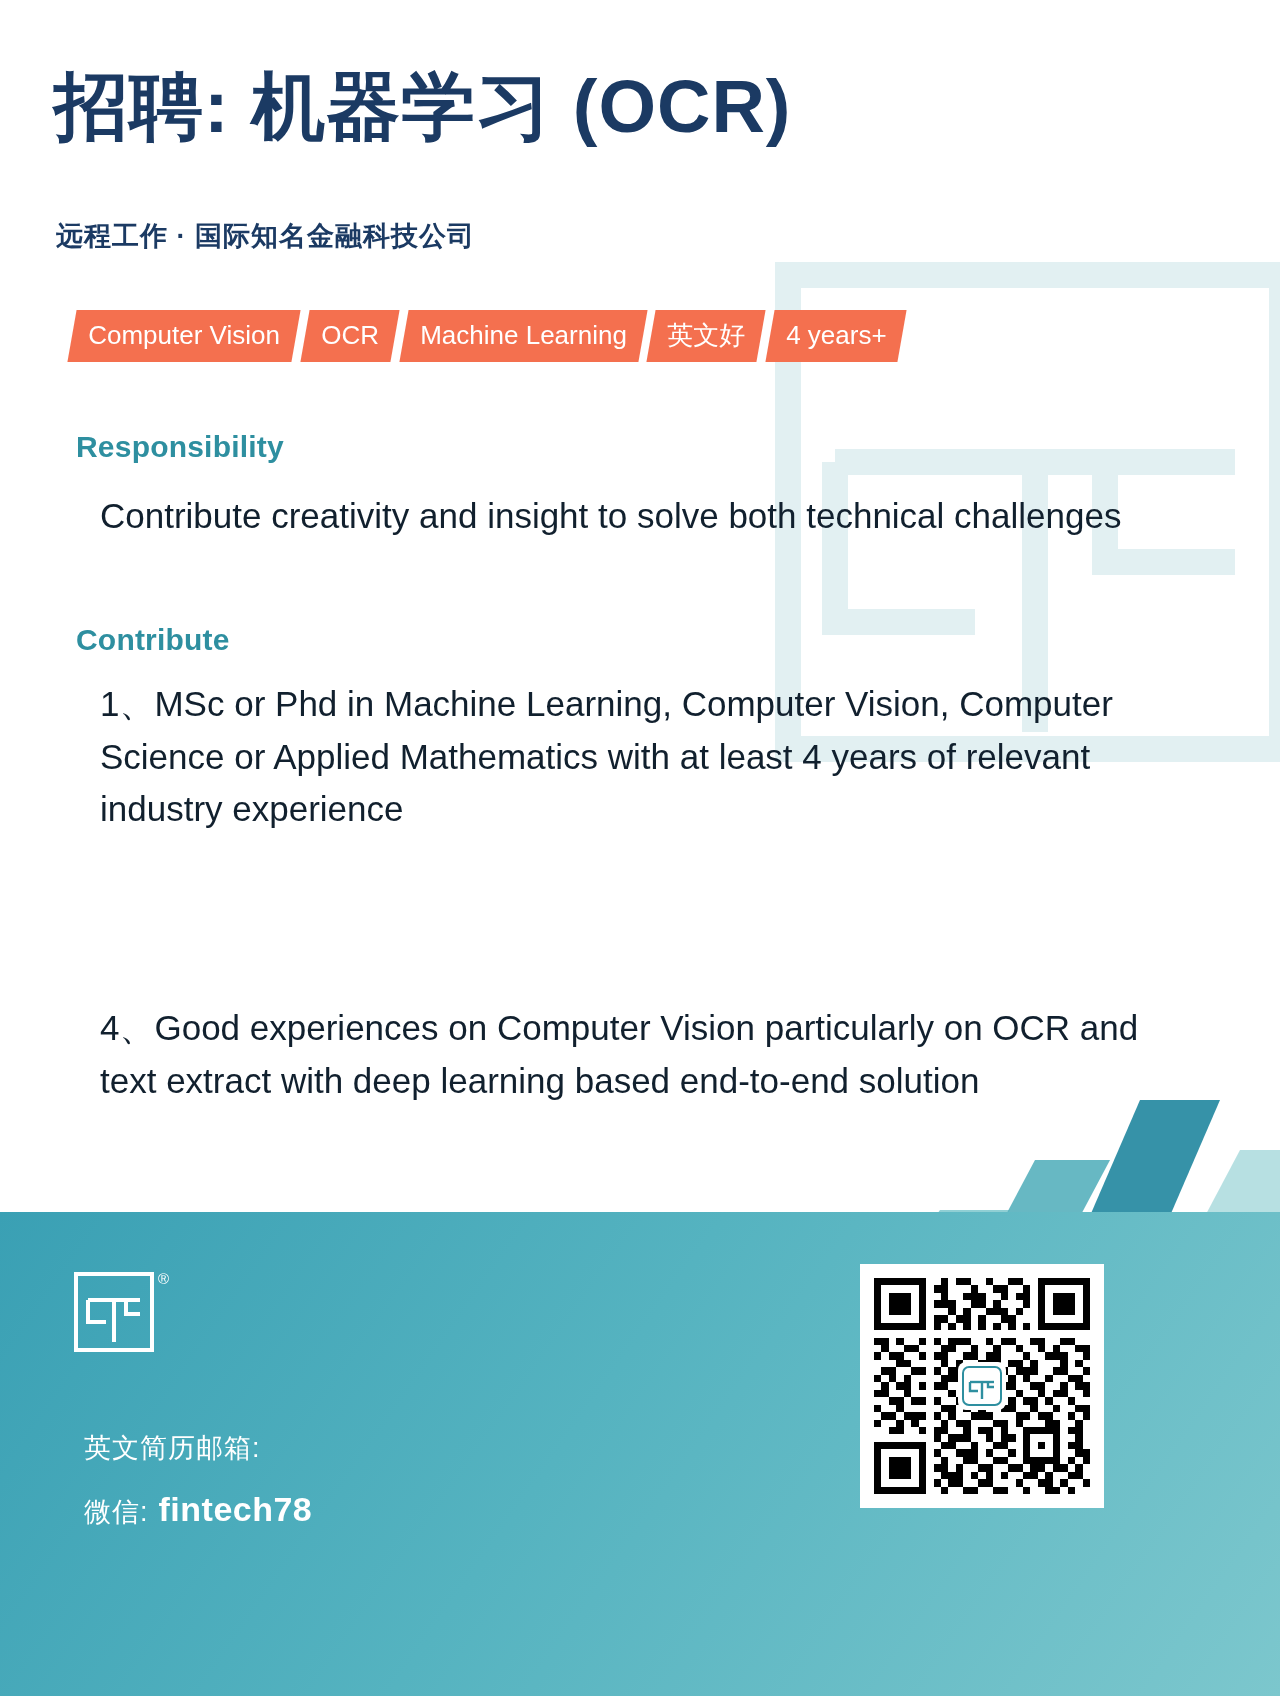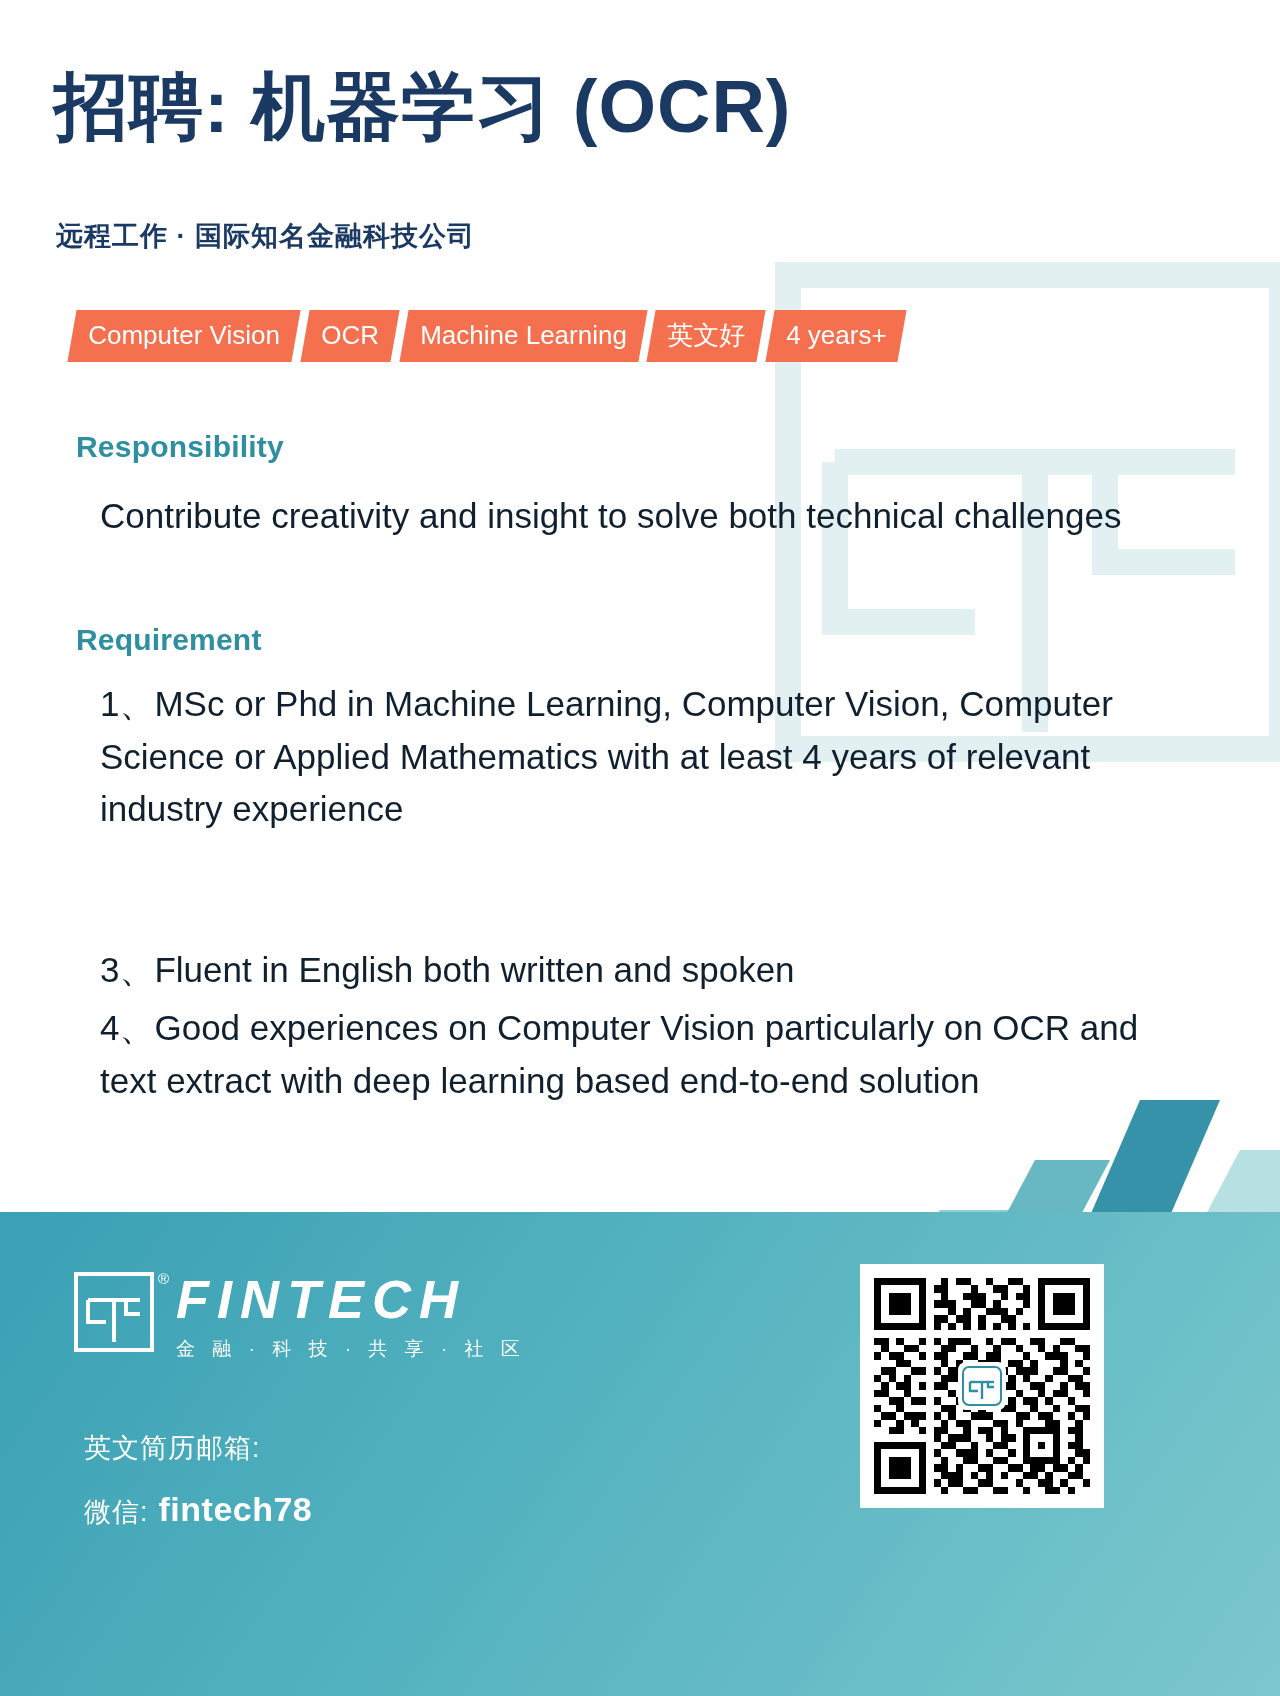--- a/index.html
+++ b/index.html
@@ -260,43 +260,38 @@
     <div class="tag"><span>Computer Vision</span></div>
     <div class="tag"><span>OCR</span></div>
     <div class="tag"><span>Machine Learning</span></div>
     <div class="tag"><span>英文好</span></div>
     <div class="tag"><span>4 years+</span></div>
   </div>
 
   <div class="section-head" id="resp-head">Responsibility</div>
   <div class="para" id="resp-body">Contribute creativity and insight to solve both technical challenges</div>
 
-  <div class="section-head" id="req-head">Requirement</div>
+  <div class="section-head" id="req-head">Contribute</div>
   <div class="para" id="req-1">1、MSc or Phd in Machine Learning, Computer Vision, Computer Science or Applied Mathematics with at least 4 years of relevant industry experience</div>
-  <div class="para" id="req-3">3、Fluent in English both written and spoken</div>
   <div class="para" id="req-4">4、Good experiences on Computer Vision particularly on OCR and text extract with deep learning based end-to-end solution</div>
 
   <div class="band"></div>
 
   <div class="brand">
     <div class="brand-mark">
       <svg width="84" height="84" viewBox="0 0 84 84" xmlns="http://www.w3.org/2000/svg">
         <g fill="none" stroke="#ffffff" stroke-width="4">
           <rect x="4" y="4" width="76" height="76"></rect>
           <path d="M16 30 H68"></path>
           <path d="M42 30 V72"></path>
           <path d="M16 30 V52 H34"></path>
           <path d="M54 30 V44 H68"></path>
         </g>
       </svg>
       <span class="brand-r">®</span>
-    </div>
-    <div class="brand-text">
-      <div class="brand-name">FINTECH</div>
-      <div class="brand-sub">金 融 · 科 技 · 共 享 · 社 区</div>
     </div>
   </div>
 
   <div class="contact" id="contact-email">
     <span class="contact-label">英文简历邮箱:</span>
   </div>
   <div class="contact" id="contact-wechat">
     <span class="contact-label">微信:</span>
     <span class="contact-value">fintech78</span>
   </div>

